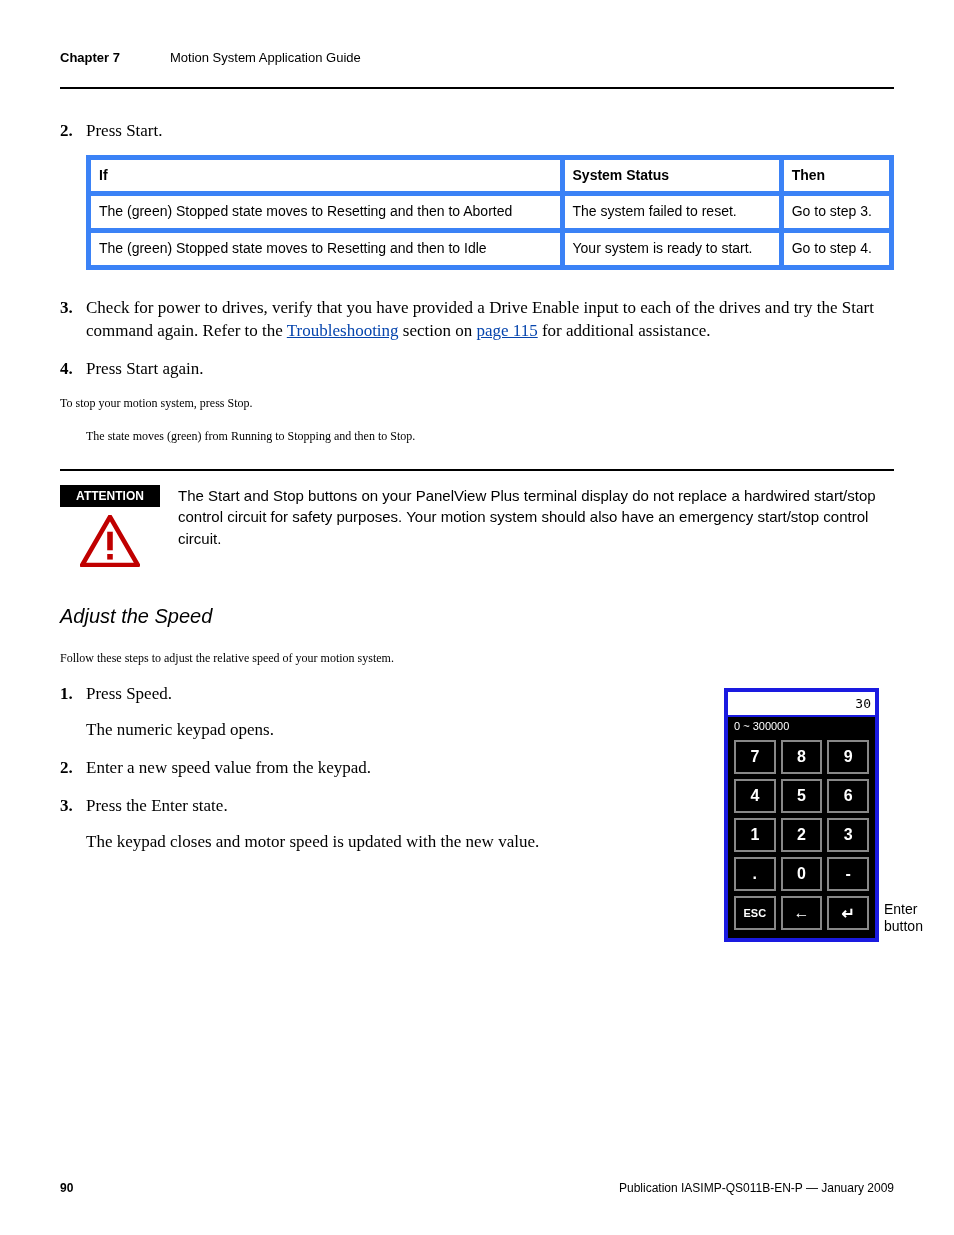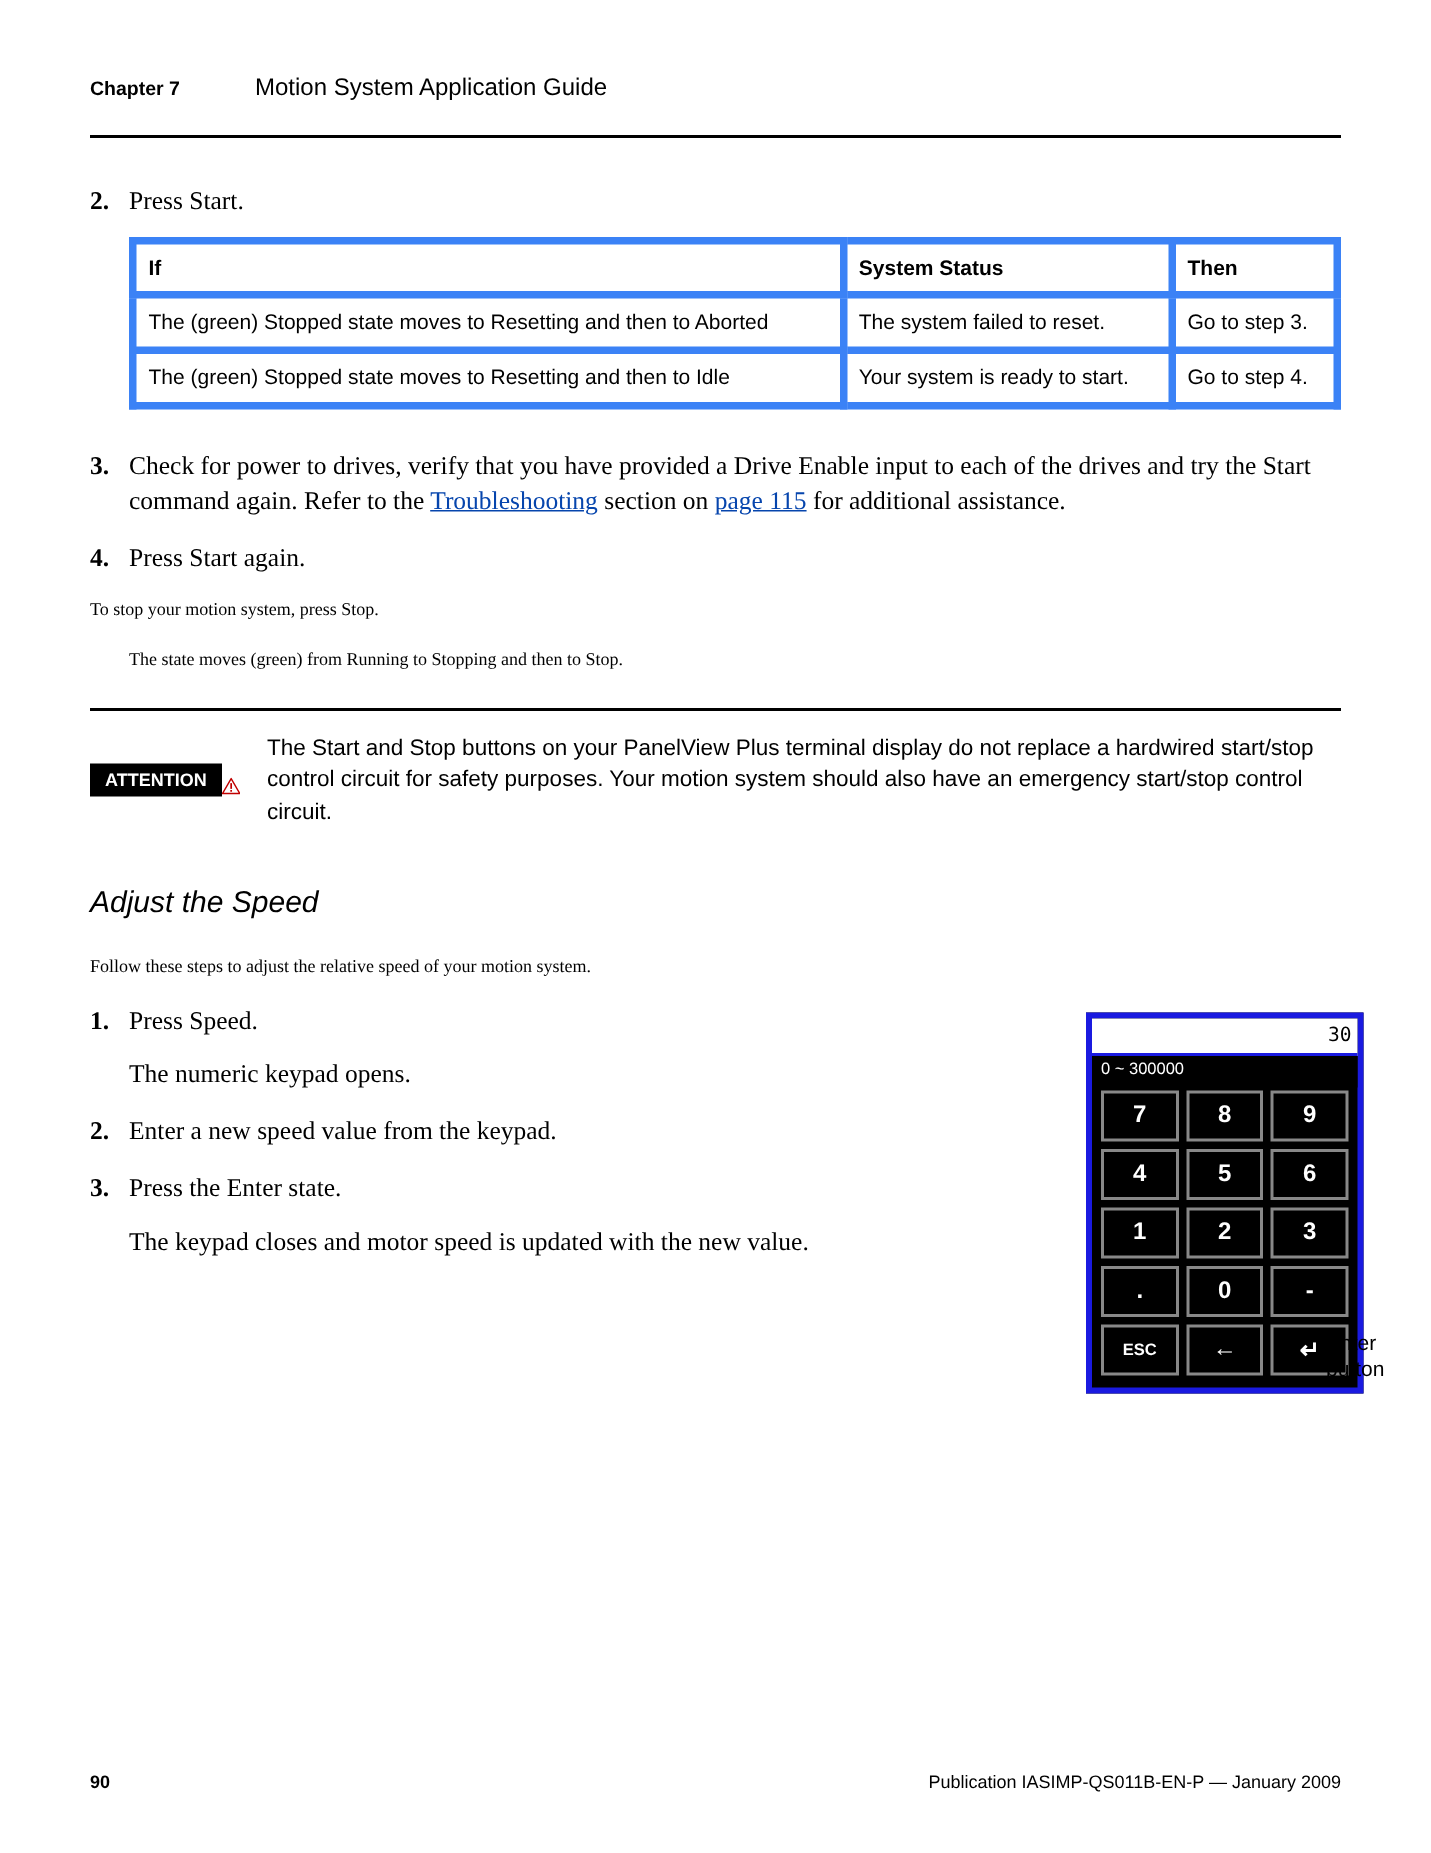--- a/index.html
+++ b/index.html
@@ -22,21 +22,21 @@
     border-bottom: 2px solid #000;
     padding-bottom: 22px;
     margin-bottom: 30px;
   }
   .chapter-label {
     font-weight: bold;
     font-size: 13px;
     margin-right: 50px;
   }
   .chapter-title {
-    font-size: 16px;
+    font-size: 13px;
     font-weight: 300;
   }
   ol.numbered {
     list-style: none;
     padding: 0;
     margin: 0;
   }
   ol.numbered > li {
     display: flex;
     margin-bottom: 14px;
@@ -89,21 +89,21 @@
   }
   .attention-block {
     display: flex;
     gap: 18px;
     padding-bottom: 10px;
   }
   .attention-left {
     width: 100px;
     flex-shrink: 0;
     display: flex;
-    flex-direction: row;
+    flex-direction: column;
     align-items: center;
   }
   .attention-label {
     background: #000;
     color: #fff;
     font-weight: bold;
     font-size: 12px;
     padding: 4px 10px;
     text-align: center;
     width: 100%;
@@ -126,21 +126,21 @@
   }
   .speed-left { flex: 1; }
   .keypad-wrap {
     width: 170px;
     position: relative;
     margin-top: 6px;
   }
   .keypad {
     border: 4px solid #1a1ae0;
     background: #000;
-    width: 185px;
+    width: 155px;
     padding-bottom: 6px;
   }
   .display {
     background: #fff;
     color: #000;
     text-align: right;
     font-family: monospace;
     font-size: 13px;
     padding: 4px 4px;
     margin: 0;

